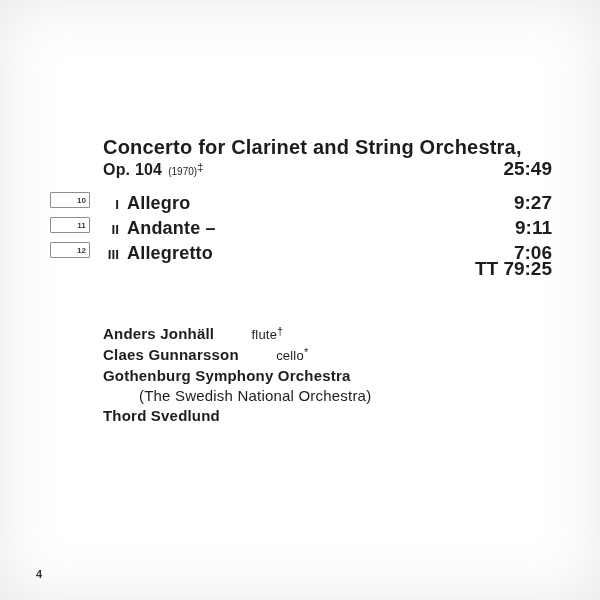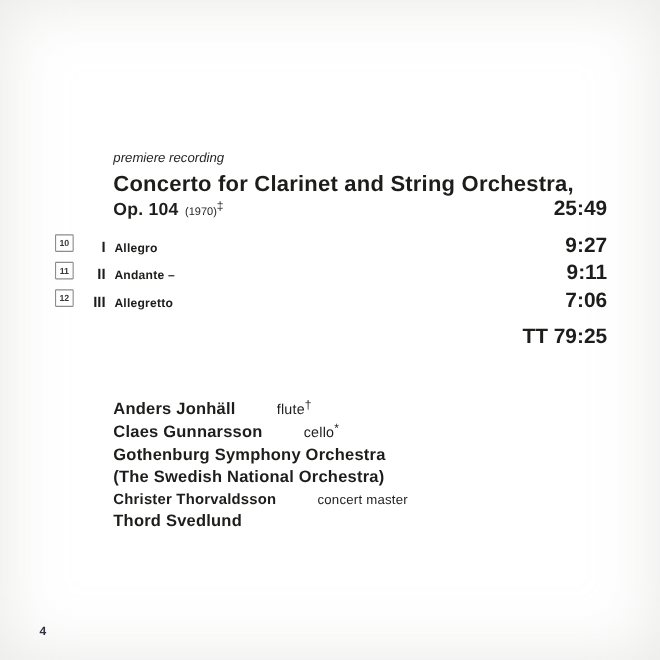--- a/index.html
+++ b/index.html
@@ -75,56 +75,57 @@
     border: 1px solid #8c8c8c;
     border-radius: 1px;
     font-size: 8px;
     font-weight: bold;
     color: #3a3a38;
     display: flex;
     align-items: center;
     justify-content: center;
     align-self: center;
     flex: 0 0 auto;
+    padding-left: 23px;
   }
   .track-movement {
     width: 29px;
     text-align: right;
     font-weight: bold;
     font-size: 13.5px;
     flex: 0 0 auto;
   }
   .track-title {
     margin-left: 8px;
     font-weight: bold;
-    font-size: 11px;
+    font-size: 18px;
     letter-spacing: 0.2px;
   }
   .total-time-row {
     display: flex;
-    margin-top: 17px;
+    margin-top: 0;
   }
   
   .performers {
     margin-left: 53px;
     margin-top: 44px;
   }
   .performer-line {
     font-size: 15px;
     line-height: 20px;
     letter-spacing: 0.2px;
   }
   .performer-line .name { font-weight: bold; }
   .performer-line .role {
     font-weight: normal;
     font-size: 13px;
     margin-left: 5px;
     padding-left: 28px;
   }
-  .performer-line.plain .name { font-weight: bold; }
+  .performer-line.plain .name { font-weight: normal; margin-left: 36px; }
   .performer-line.small {
     line-height: 20px;
   }
   .performer-line.small .name { font-size: 13.5px; }
   .performer-line.small .role { font-size: 12px; }
   .marker {
     font-size: 11px;
     position: relative;
     top: -4px;
     font-weight: normal;
@@ -139,21 +140,20 @@
     color: #31313d;
   }
 </style>
 </head>
 <body>
 
 <div class="page">
   <div class="content">
 
     <div class="work-header">
-      <div class="premiere-note">premiere recording</div>
       <div class="work-title-line1">Concerto for Clarinet and String Orchestra,</div>
       <div class="work-title-line2">
         <span class="work-opus">Op. 104</span>
         <span class="work-year">(1970)</span>
         <span class="sup-marker">‡</span>
         <span class="flex-spacer"></span>
         <span class="duration">25:49</span>
       </div>
     </div>
 
@@ -194,24 +194,20 @@
       <div class="performer-line">
         <span class="name">Claes Gunnarsson</span>
         <span class="role">cello</span><span class="marker">*</span>
       </div>
       <div class="performer-line">
         <span class="name">Gothenburg Symphony Orchestra</span>
       </div>
       <div class="performer-line plain">
         <span class="name">(The Swedish National Orchestra)</span>
       </div>
-      <div class="performer-line small">
-        <span class="name">Christer Thorvaldsson</span>
-        <span class="role">concert master</span>
-      </div>
       <div class="performer-line">
         <span class="name">Thord Svedlund</span>
       </div>
     </div>
 
   </div>
 
   <div class="page-number">4</div>
 </div>
 

